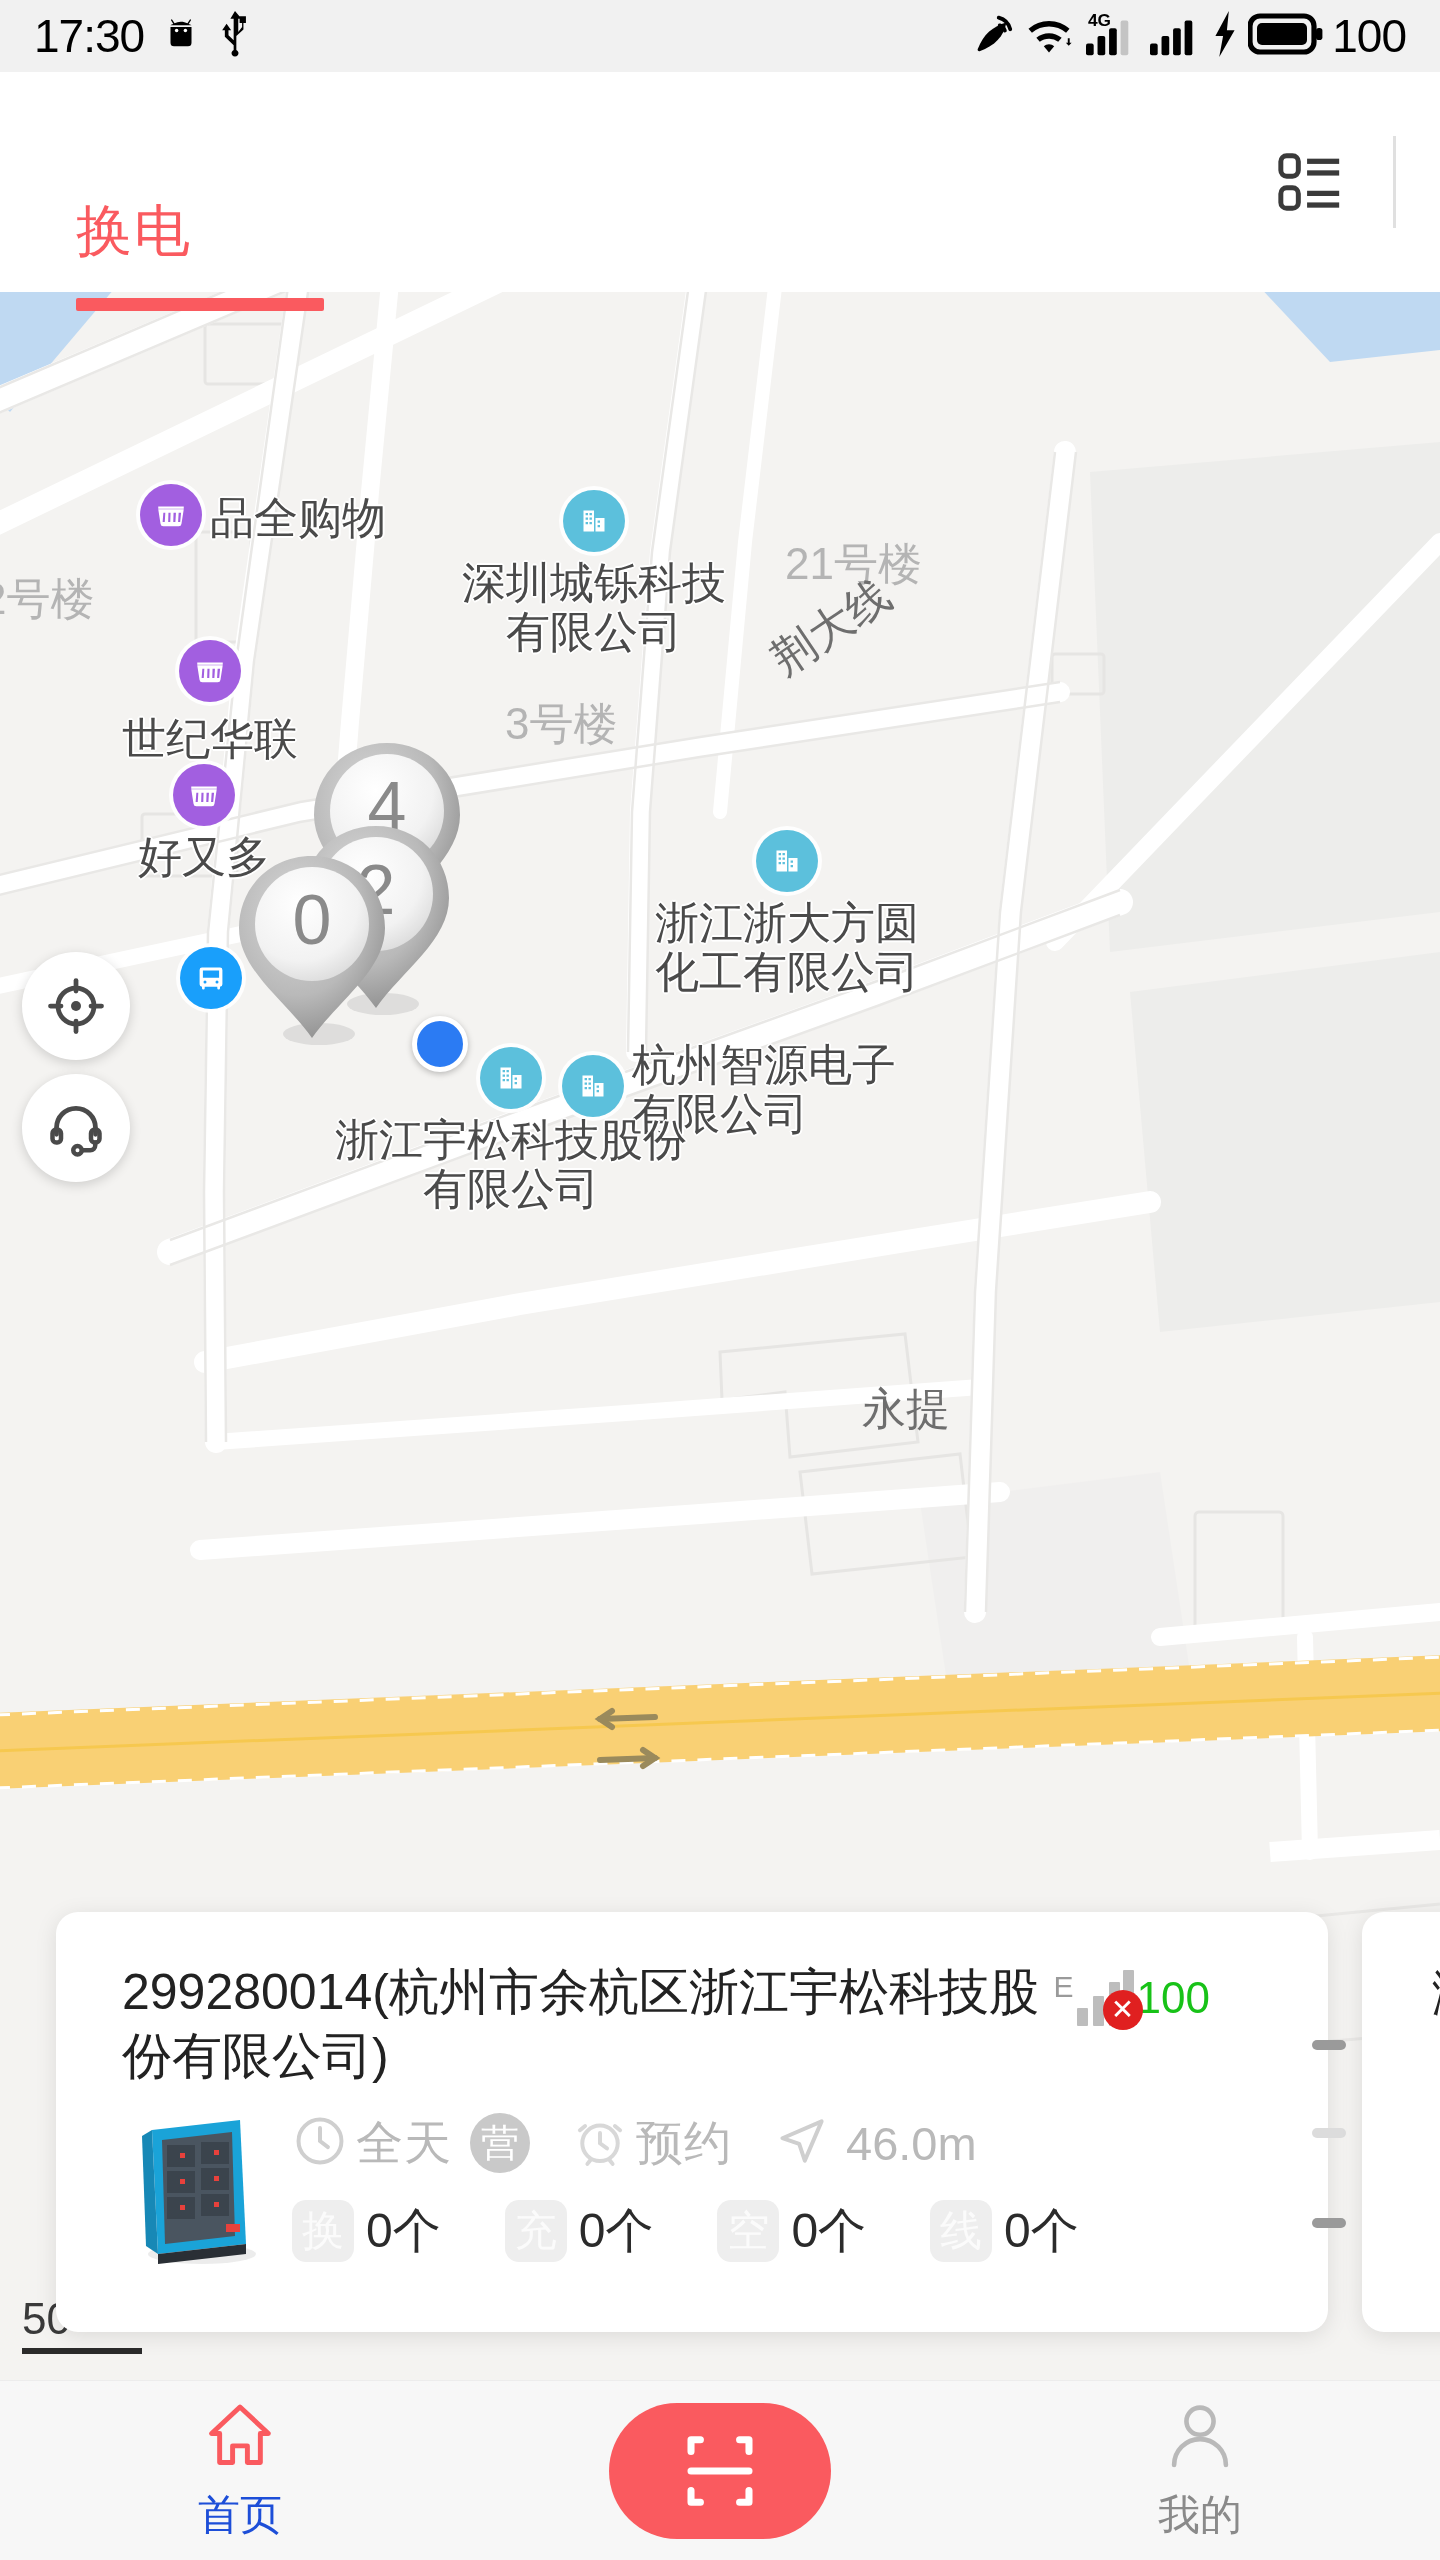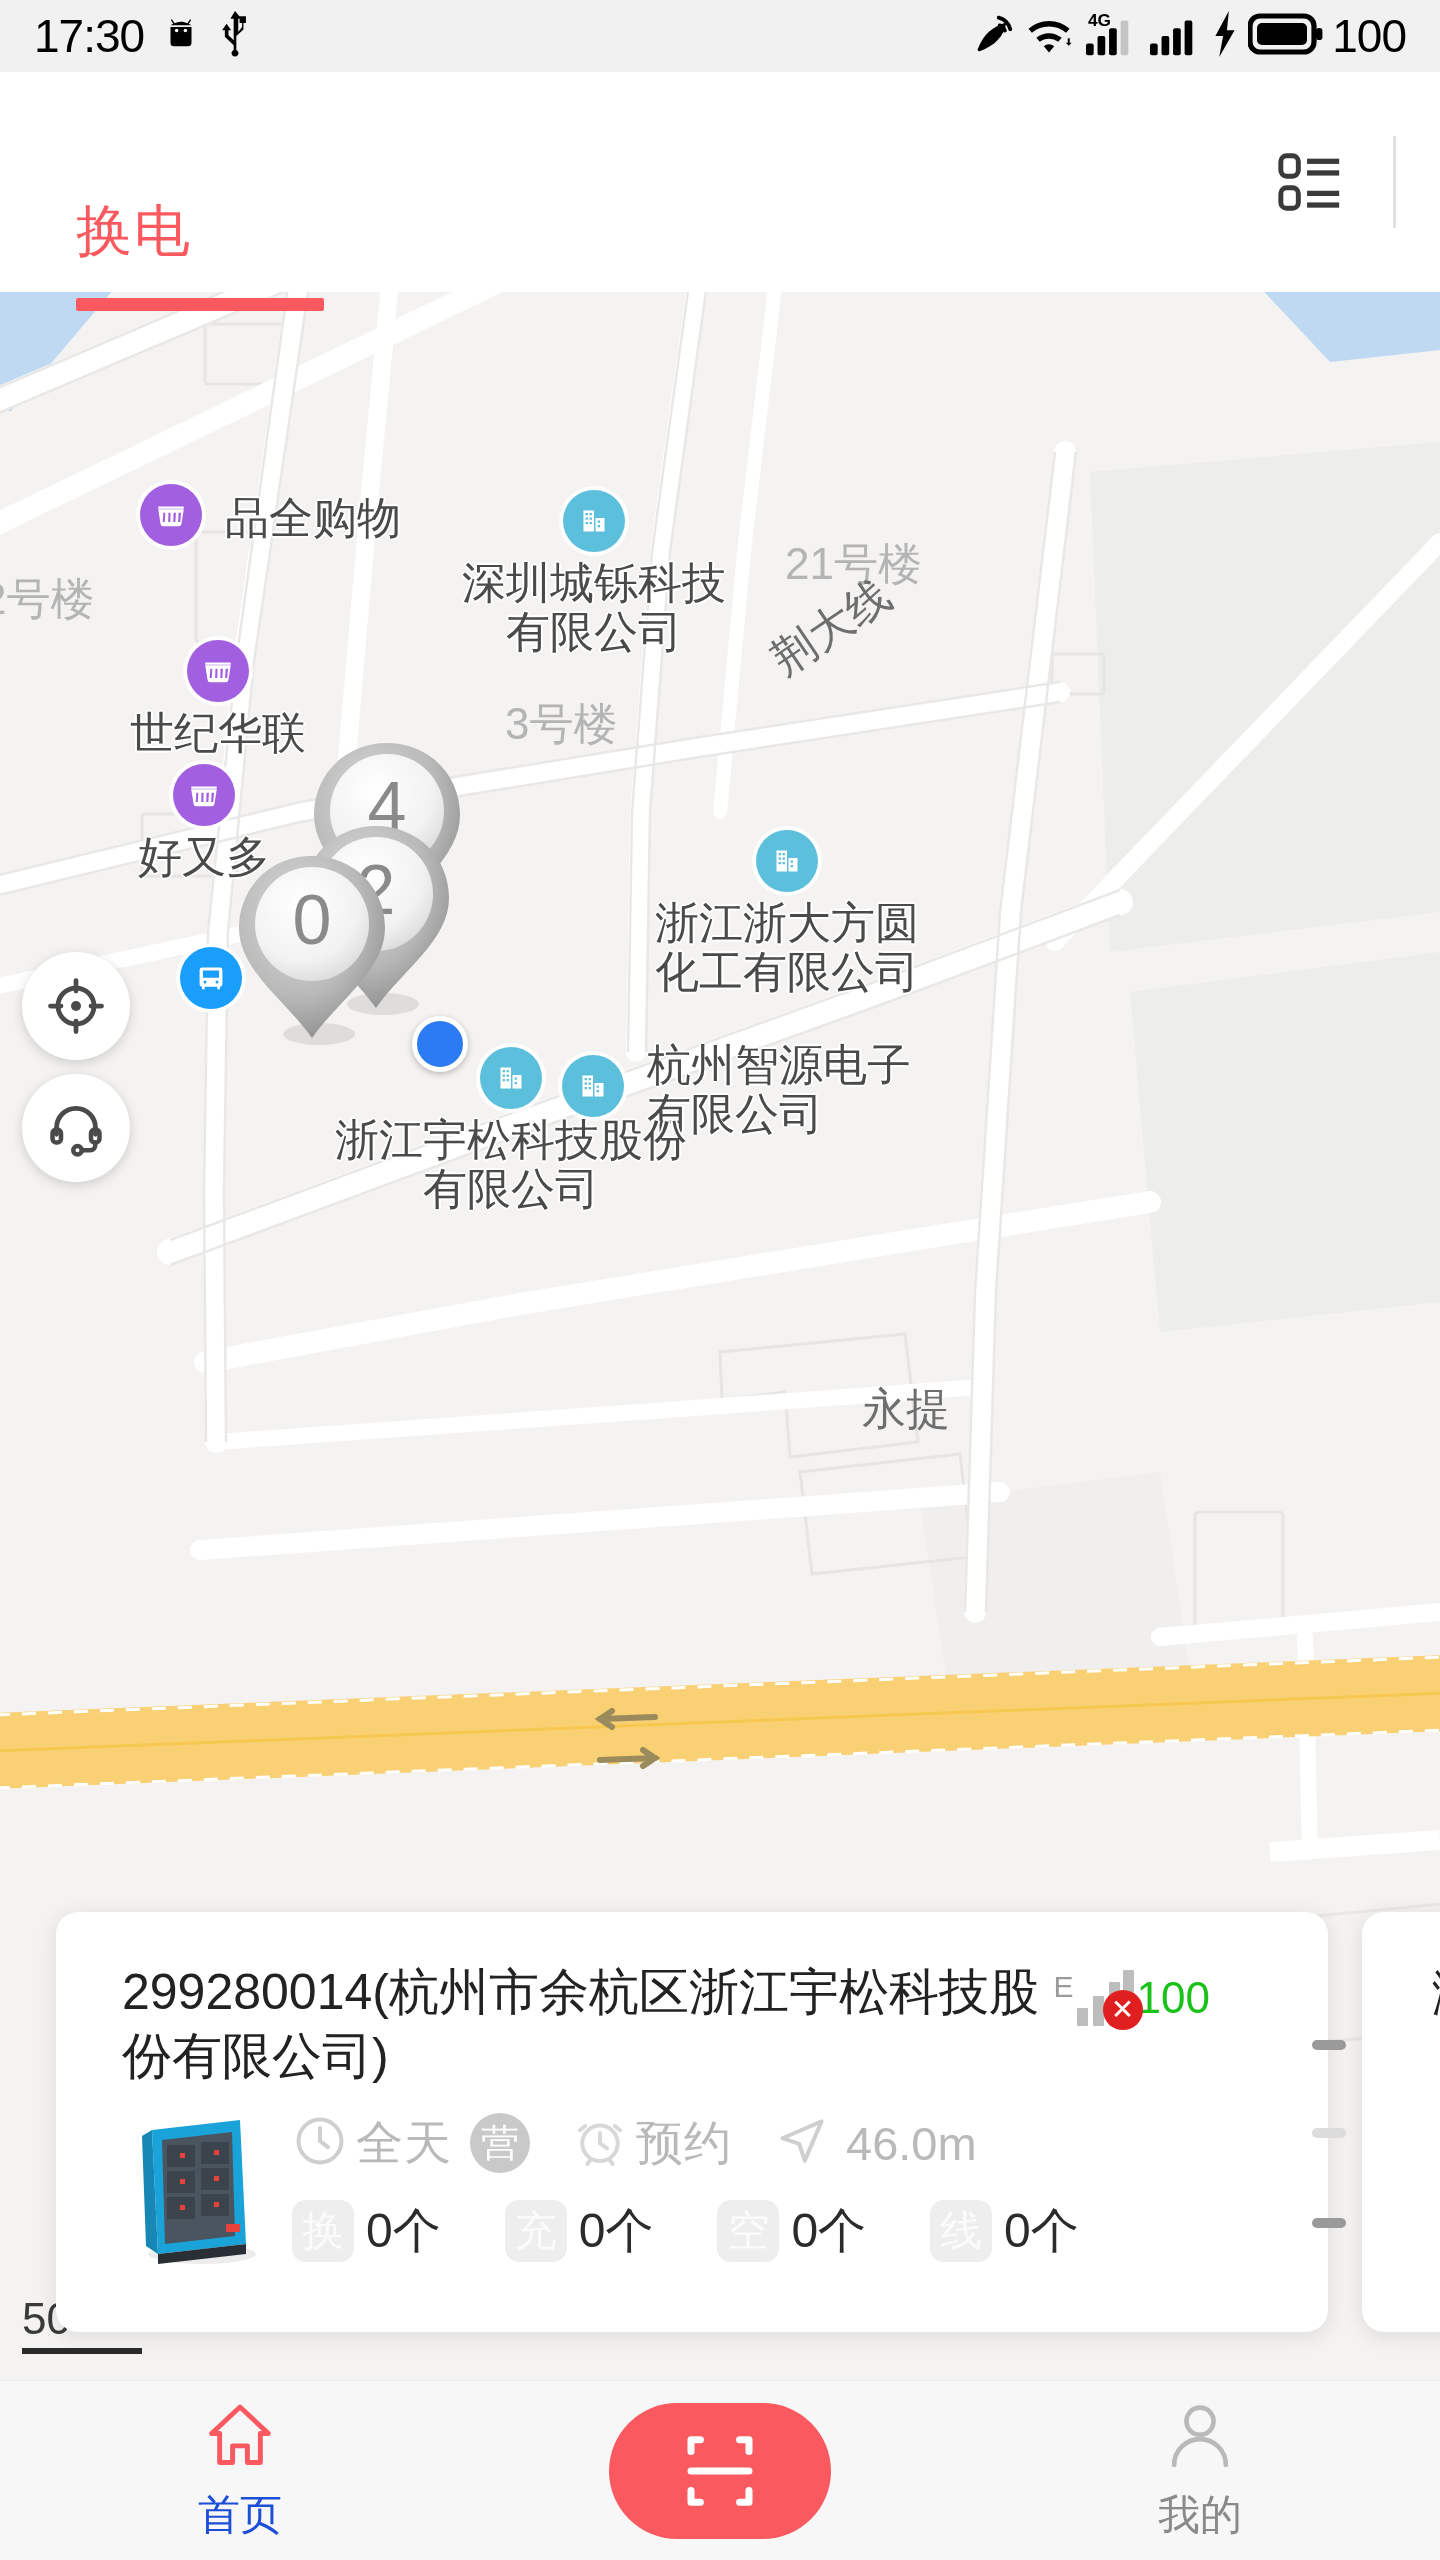--- a/index.html
+++ b/index.html
@@ -55,21 +55,21 @@
   }
   .poi-ic.shop { background:#a25fe0; }
   .poi-ic.biz  { background:#5cc0dc; }
   .poi-ic.bus  { background:#199ffb; }
   .poi-txt {
     margin-top:6px; font-size:44px; color:#4a4a4a; line-height:1.12;
     text-align:center; white-space:pre; font-weight:500;
     text-shadow:1px 1px 0 #fff,-1px 1px 0 #fff,1px -1px 0 #fff,-1px -1px 0 #fff,
                  2px 0 0 #fff,-2px 0 0 #fff,0 2px 0 #fff,0 -2px 0 #fff;
   }
-  .poi-row { flex-direction:row; align-items:center; gap:23px; }
+  .poi-row { flex-direction:row; align-items:center; gap:8px; }
   .gray-lbl {
     position:absolute; font-size:44px; color:#b4b4b4; font-weight:500; white-space:pre;
     text-shadow:1px 1px 0 #f4f3f1,-1px -1px 0 #f4f3f1;
   }
   .road-lbl {
     position:absolute; font-size:44px; color:#6e6e6e; font-weight:500; white-space:pre;
   }
 
   
   .pin { position:absolute; width:0; height:0; }
@@ -346,21 +346,21 @@
     <div class="poi poi-row" style="left:140px; top:192px;">
       <span class="poi-ic shop">
         <svg width="34" height="34" viewBox="0 0 24 24">
             <path fill="#fff" d="M3 8h18l-1.6 10.2a2 2 0 0 1-2 1.8H6.6a2 2 0 0 1-2-1.8L3 8zm3.6 2.4-.5 6.6h1.5l.4-6.6H6.6zm3.6 0L10 17h1.5l.2-6.6h-1.5zm3.6 0-.2 6.6h1.5l.4-6.6h-1.7zm3.6 0-.4 6.6h1.5l.6-6.6h-1.7z"></path>
             <path fill="#fff" d="M3 6h18v1.6H3z"></path>
           </svg>
       </span>
       <span class="poi-txt">品全购物</span>
     </div>
 
-    <div class="poi" style="left:130px; top:348px;">
+    <div class="poi" style="left:122px; top:348px;gap:6px;">
       <span class="poi-ic shop">
         <svg width="34" height="34" viewBox="0 0 24 24">
             <path fill="#fff" d="M3 8h18l-1.6 10.2a2 2 0 0 1-2 1.8H6.6a2 2 0 0 1-2-1.8L3 8zm3.6 2.4-.5 6.6h1.5l.4-6.6H6.6zm3.6 0L10 17h1.5l.2-6.6h-1.5zm3.6 0-.2 6.6h1.5l.4-6.6h-1.7zm3.6 0-.4 6.6h1.5l.6-6.6h-1.7z"></path>
             <path fill="#fff" d="M3 6h18v1.6H3z"></path>
           </svg>
       </span>
       <span class="poi-txt">世纪华联</span>
     </div>
 
     <div class="poi" style="left:138px; top:472px;">

